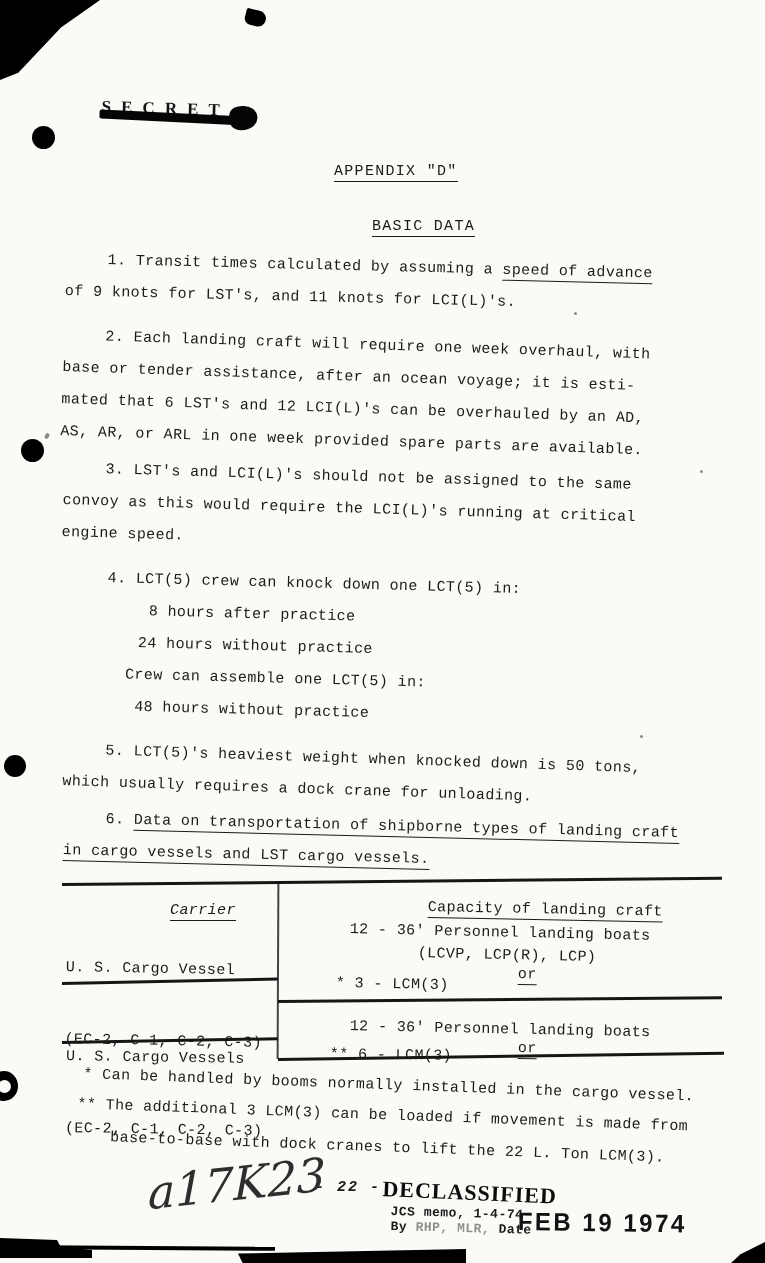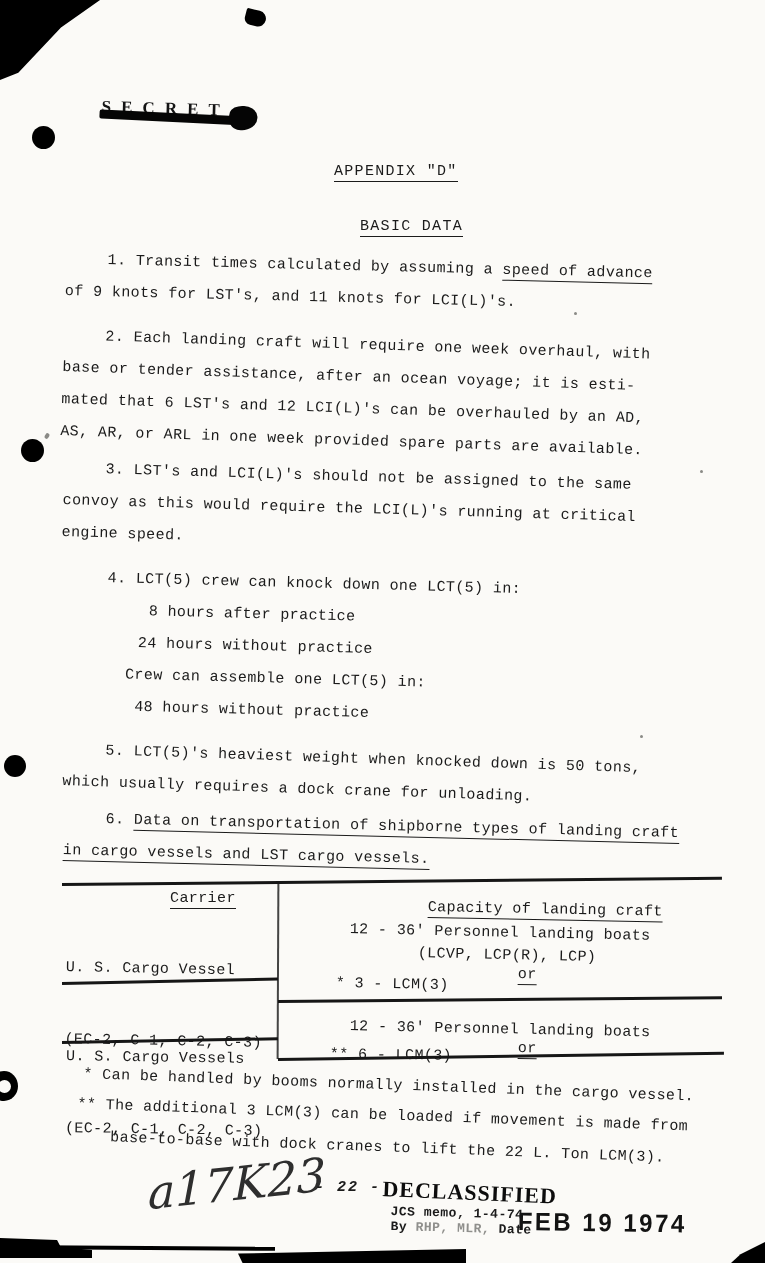--- a/index.html
+++ b/index.html
@@ -28,38 +28,38 @@
   
   .secret{position:absolute;left:100px;top:97px;width:170px;height:36px;transform:rotate(1.6deg);transform-origin:left top;}
   .secret-txt{position:absolute;left:2px;top:0;font-family:"Liberation Serif",serif;font-weight:bold;
     font-size:17px;letter-spacing:10px;color:#141414;}
   .secret-bar{position:absolute;left:0;top:14px;width:142px;height:9px;background:#050505;transform:rotate(1.2deg);border-radius:2px;}
   .secret-blob{position:absolute;left:130px;top:5px;width:28px;height:24px;background:#050505;
     border-radius:40% 55% 55% 45%;transform:rotate(-8deg);}
 
   
   .appendix{left:334px;top:156px;letter-spacing:1.3px;}
-  .basic{left:360px;top:211px;letter-spacing:1.3px;}
+  .basic{left:372px;top:211px;letter-spacing:1.3px;}
 
   .p1{left:66px;top:244px;transform:rotate(1.4deg);}
   .p2{left:64px;top:320px;transform:rotate(1.9deg);}
   .p3{left:64px;top:453px;transform:rotate(1.7deg);}
   .p4{left:66px;top:562px;transform:rotate(1.5deg);}
   .p5{left:64px;top:734px;transform:rotate(1.9deg);}
   .p6{left:64px;top:803px;transform:rotate(1.4deg);line-height:34px;}
   .ind{margin-left:42px;}
   .i84{margin-left:84px;} .i74{margin-left:74px;} .i62{margin-left:62px;} .i72{margin-left:72px;}
 
   
   .tbl{position:absolute;left:62px;top:875px;width:660px;height:195px;}
   .tbl .line{line-height:24px;transform-origin:left top;}
   .rule{position:absolute;background:#161616;height:2.6px;transform-origin:left center;}
   .rule-top{left:0;top:8px;width:660px;transform:rotate(-.55deg);}
   .divider{position:absolute;left:215px;top:9px;width:2px;height:175px;background:#242424;transform:rotate(.25deg);opacity:.85;}
-  .carrier-h{left:108px;top:12px;}
+  .carrier-h{left:108px;top:24px;font-style:italic;}
   .capacity-h{left:366px;top:21px;transform:rotate(1.1deg);}
   .r1c1{left:5px;top:33px;transform:rotate(1.1deg);}
   .r1c2a{left:288px;top:43px;transform:rotate(1.3deg);}
   .r1c2b{left:356px;top:67px;transform:rotate(1.3deg);}
   .r1or{left:456px;top:88px;transform:rotate(1deg);}
   .r1c2c{left:274px;top:97px;transform:rotate(1deg);}
   .rule-mid-l{left:0;top:107px;width:216px;transform:rotate(-1.2deg);}
   .rule-mid-r{left:216px;top:125px;width:444px;transform:rotate(-.5deg);}
   .r2c1{left:5px;top:122px;transform:rotate(.9deg);}
   .r2c2a{left:288px;top:140px;transform:rotate(1.2deg);}

